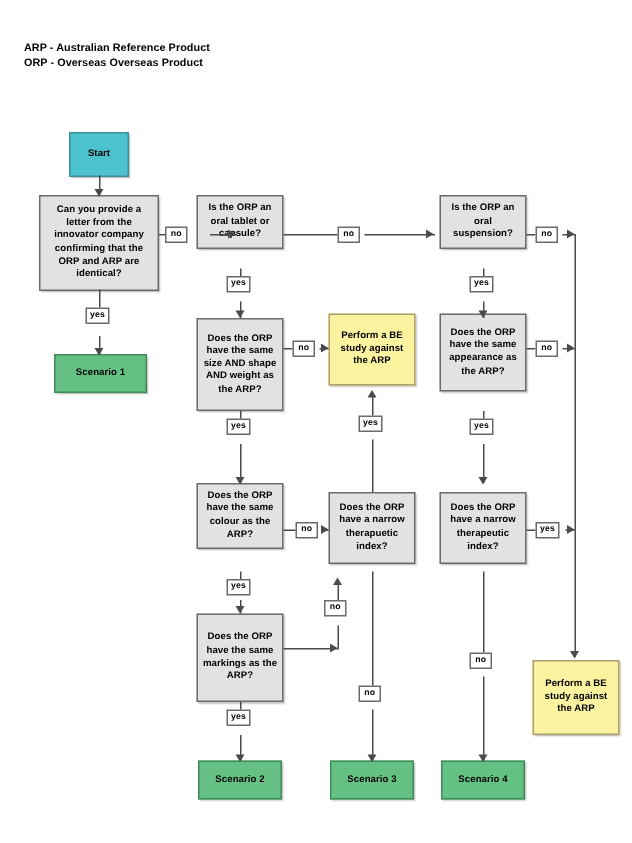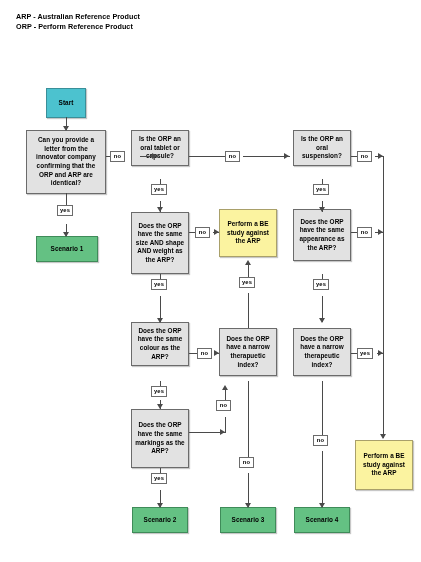--- a/index.html
+++ b/index.html
@@ -26,21 +26,21 @@
     top: 6px;
     width: 260px;
   }
   #key-block .key-title {
     font-size: 7.2px;
     font-weight: bold;
     line-height: 10px;
     letter-spacing: 0.1px;
   }
   #key-block .key-lines {
-    margin-top: 6px;
+    margin-top: 21px;
   }
   #key-block .key-line {
     font-size: 7.2px;
     font-weight: bold;
     line-height: 9.6px;
     letter-spacing: 0.05px;
     white-space: nowrap;
   }
   
   .node {
@@ -110,21 +110,21 @@
   }
 </style>
 </head>
 <body>
 
 <div id="page">
 
   <div id="key-block">
     <div class="key-lines">
       <div class="key-line">ARP - Australian Reference Product</div>
-      <div class="key-line">ORP - Perform Reference Product</div>
+      <div class="key-line">ORP - Overseas Overseas Product</div>
     </div>
   </div>
 
   <div class="ln v" style="left:66px; top:117px; height:13px;"></div>
   <div class="arrow down" style="left:63px; top:126px;"></div>
 
   <div class="ln h" style="left:106px; top:156px; width:18px;"></div>
   <div class="ln h" style="left:140px; top:156px; width:18px;"></div>
   <div class="arrow right" style="left:152px; top:153px;"></div>
 

